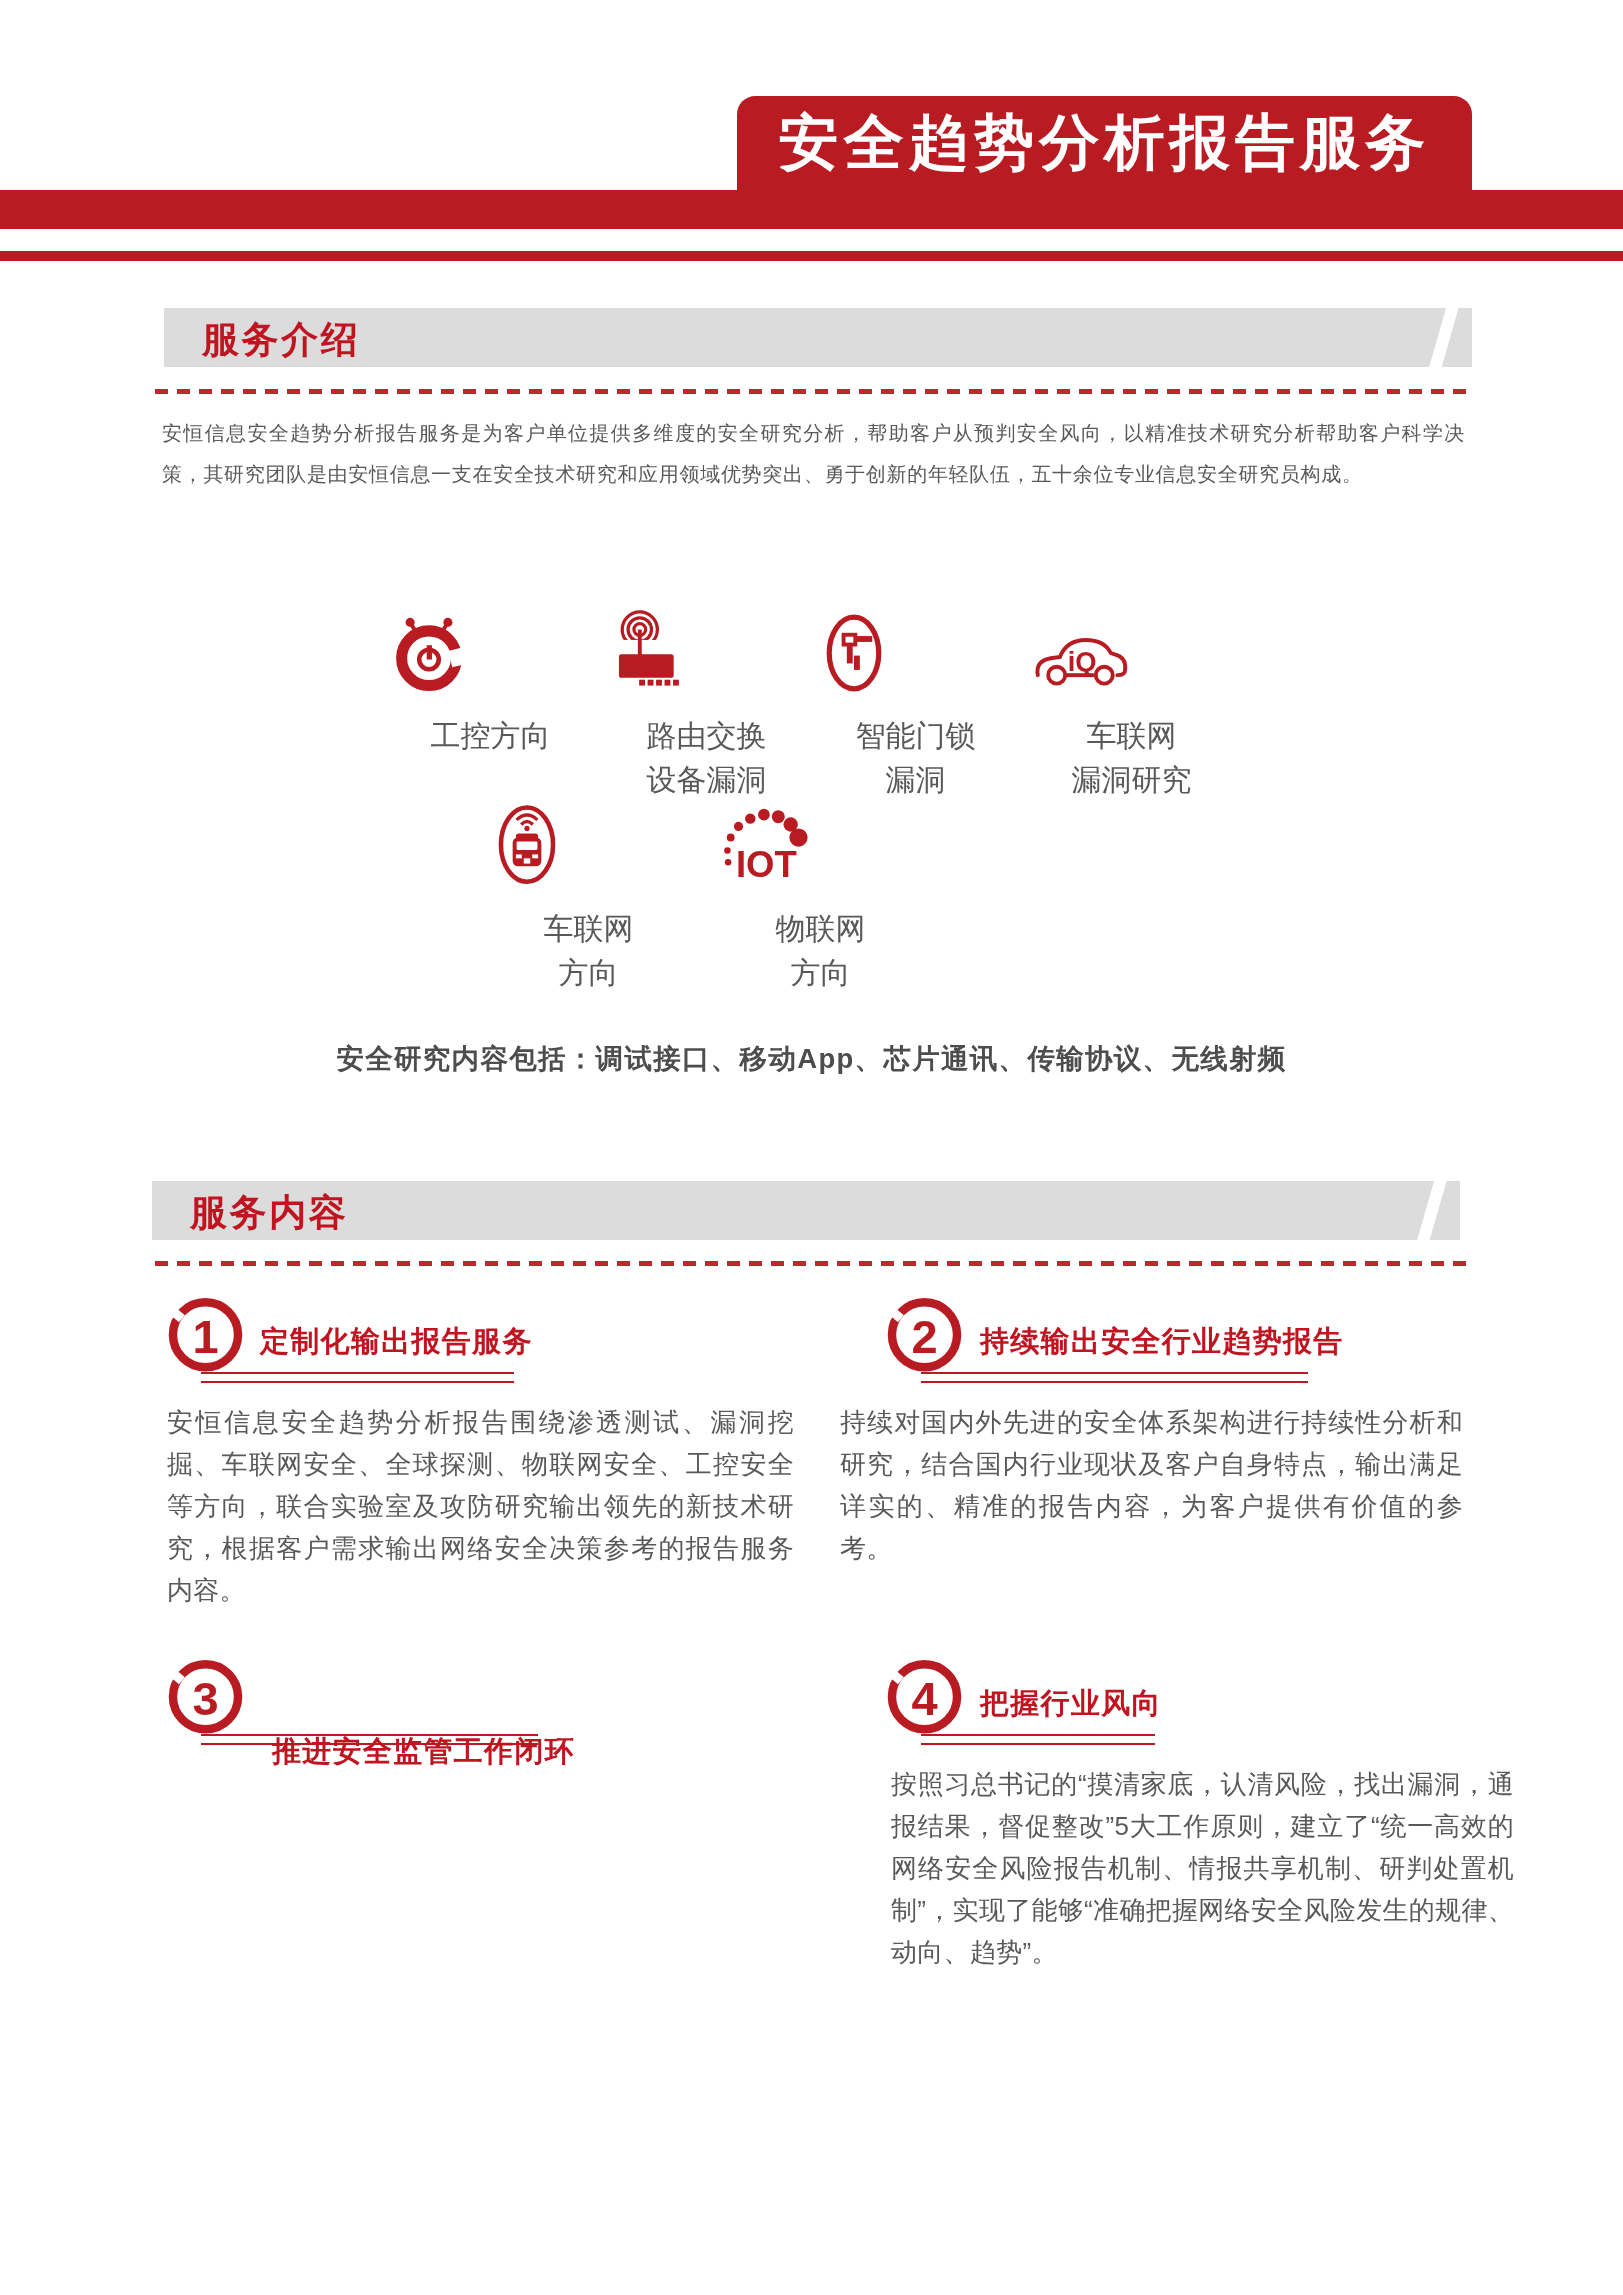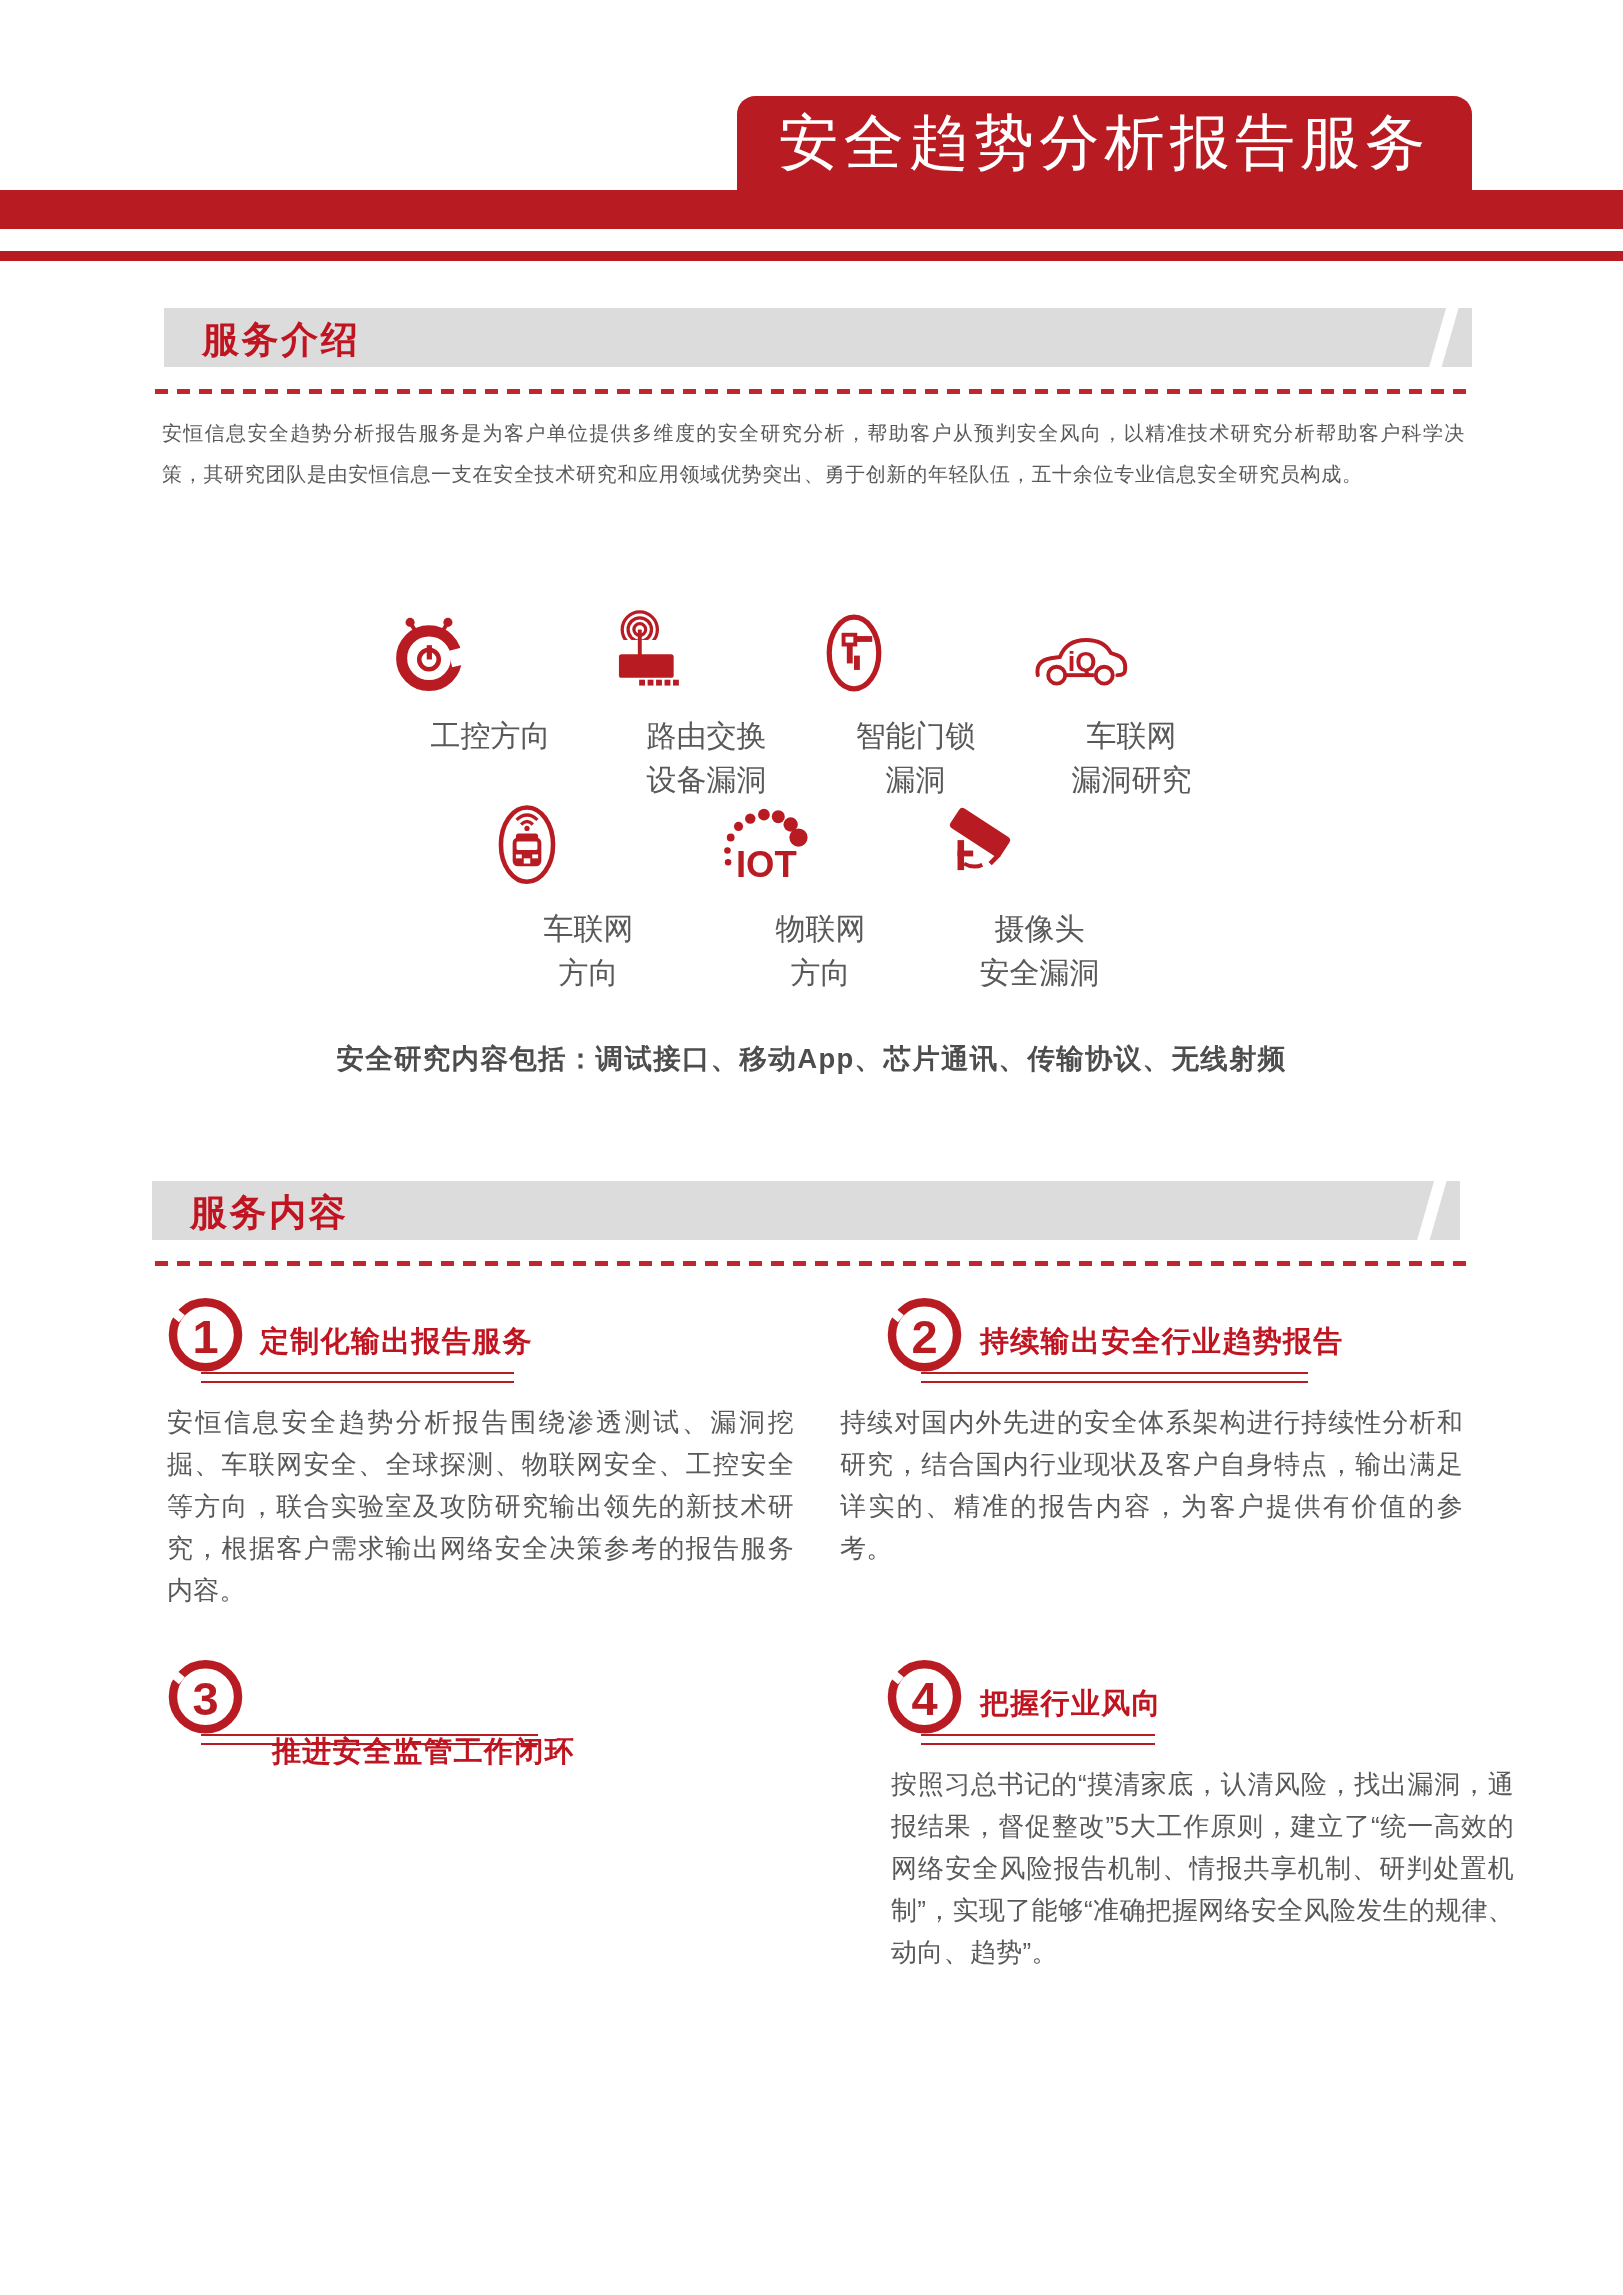--- a/index.html
+++ b/index.html
@@ -3,21 +3,21 @@
 <meta charset="utf-8">
 <style>
   html,body{margin:0;padding:0;background:#ffffff;}
   body{font-family:"Liberation Sans","DejaVu Sans",sans-serif;}
   .page{position:relative;width:1623px;height:2295px;background:#ffffff;overflow:hidden;}
   .abs{position:absolute;}
 
   
   .title-box{left:737px;top:96px;width:735px;height:95px;background:#b81c22;
     border-radius:18.3px 18.3px 0 0;display:flex;align-items:center;justify-content:center;}
-  .title-box span{color:#ffffff;font-size:60px;font-weight:normal;letter-spacing:5.2px;}
+  .title-box span{color:#ffffff;font-size:60px;font-weight:bold;letter-spacing:5.2px;}
   .band-thick{left:0;top:190px;width:1623px;height:39px;background:#b81c22;}
   .band-thin{left:0;top:251px;width:1623px;height:9.8px;background:#b81c22;}
 
   
   .section-bar{width:1308px;height:59px;background:#dcdcdc;overflow:hidden;}
   .section-bar .label{position:absolute;left:38px;top:0;line-height:63px;
     color:#c01420;font-size:37px;font-weight:bold;letter-spacing:2.6px;}
   .bar-slash{position:absolute;right:23.6px;top:-10.5px;width:11.8px;height:85px;
     background:#ffffff;transform:rotate(16deg);}
   .dashed{height:4.6px;background:repeating-linear-gradient(to right,#c0272d 0 13px,transparent 13px 22px);}
@@ -173,36 +173,20 @@
         <circle class="fl" cx="126" cy="56" r="14"></circle>
         <text x="30" y="116" font-size="56" font-weight="bold" fill="#b81c22">IOT</text>
       </svg>
     </div>
     <div class="icon-label">
       <div>物联网</div>
       <div>方向</div>
     </div>
   </div>
 
-  <div class="abs icon-col" style="left:935px;top:801px;">
-    <div class="icon-holder">
-      <svg width="92" height="88" viewBox="0 0 140 135">
-        <rect class="fl" x="28" y="12" width="92" height="36" rx="6" transform="rotate(33 40 30)"></rect>
-        <rect x="52" y="78" width="40" height="8" fill="#ffffff" transform="rotate(33 52 78)"></rect>
-        <path class="st" d="M84 96 L98 82" stroke-width="7"></path>
-        <rect class="fl" x="34" y="60" width="10" height="46"></rect>
-        <rect class="fl" x="34" y="76" width="24" height="9"></rect>
-        <path class="st" d="M44 96 Q58 104 72 98" stroke-width="6"></path>
-      </svg>
-    </div>
-    <div class="icon-label">
-      <div>摄像头</div>
-      <div>安全漏洞</div>
-    </div>
-  </div>
 
   <div class="abs note">安全研究内容包括：调试接口、移动App、芯片通讯、传输协议、无线射频</div>
 
   <div class="abs section-bar" style="left:152px;top:1181px;">
     <span class="label">服务内容</span>
     <span class="bar-slash"></span>
   </div>
   <div class="abs dashed" style="left:155px;top:1261px;width:1314px;"></div>
 
   <div class="abs item-underline" style="left:201px;top:1372px;width:313px;"></div>

